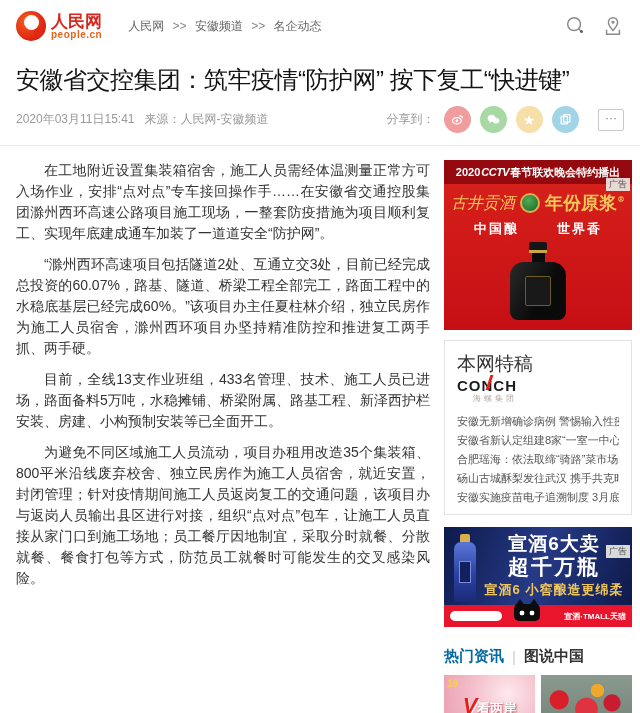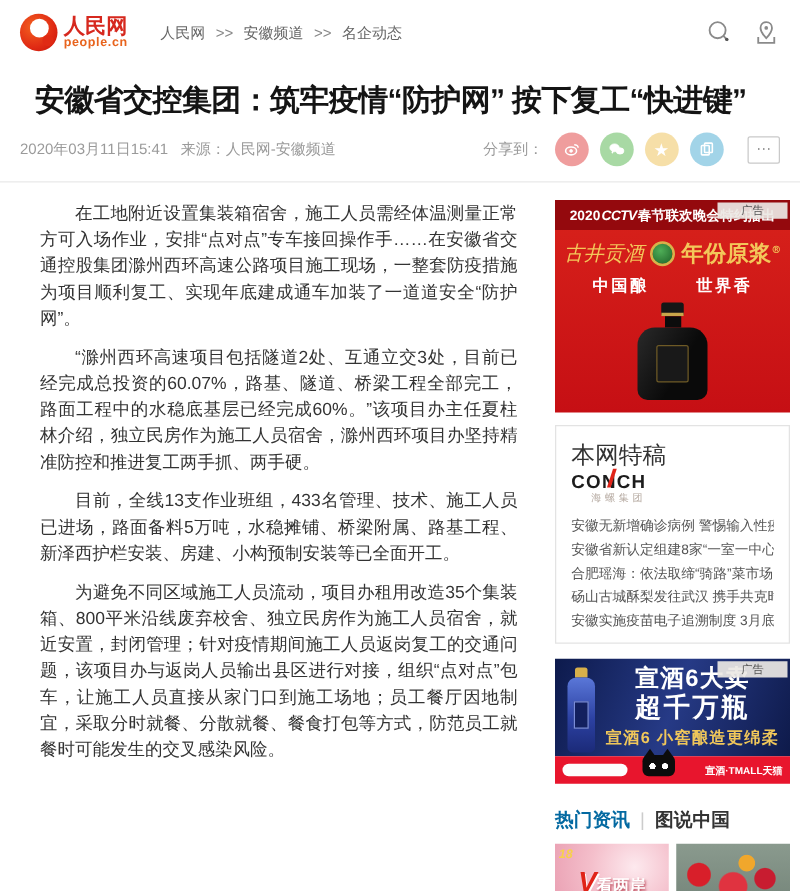--- a/index.html
+++ b/index.html
@@ -24,49 +24,49 @@
   .logo-brand { font-size:17px; font-weight:bold; color:#d6281e; font-family:"DejaVu Serif", serif; }
   .logo-domain { font-size:10px; font-weight:bold; color:#e8641e; letter-spacing:.5px; }
   .breadcrumb { margin-left:26px; font-size:12px; color:#666; }
   .breadcrumb .sep { margin:0 5px; color:#888; }
   .crumb { cursor:pointer; }
   .header-icons { margin-left:auto; display:flex; align-items:center; gap:16px; }
   .hicon { width:22px; height:22px; cursor:pointer; }
   .hicon svg { width:100%; height:100%; stroke:#8a8a8a; fill:none; stroke-width:1.6; }
 
   
-  .article-title { font-size:24px; font-weight:bold; color:#141414; padding:12px 28px 2px;
+  .article-title { font-size:24px; font-weight:normal; color:#141414; padding:12px 16px 2px;
     white-space:nowrap; letter-spacing:-0.5px; }
   .meta-row { display:flex; align-items:center; padding:8px 16px 12px; border-bottom:1px solid #e9e9e9;
     font-size:12px; color:#9a9a9a; }
   .meta-date { margin-right:10px; }
   .share-group { display:flex; align-items:center; gap:9px; margin-left:118px; }
   .share-label { color:#9a9a9a; }
   .share-circle { width:27px; height:27px; border-radius:50%; display:flex; align-items:center;
     justify-content:center; cursor:pointer; color:#fff; }
   .sc-weibo  { background:#ef9d9d; }
   .sc-wechat { background:#a8d9a4; }
   .sc-star   { background:#f6dfa8; font-size:14px; }
   .sc-copy   { background:#a2d4e8; }
   .share-circle svg { width:15px; height:15px; fill:#fff; stroke:#fff; }
   .more-btn { margin-left:auto; border:1px solid #c9c9c9; border-radius:2px; color:#777;
     font-size:12px; line-height:10px; padding:3px 6px 7px; cursor:pointer; }
 
   
   .content { display:flex; gap:14px; padding:14px 8px 0 16px; }
   .article-col { width:420px; font-size:14px; line-height:21px; color:#333; }
-  .article-col p { margin:0 16px 10px; text-indent:2em; text-align:justify; }
+  .article-col p { margin:0 0 10px; text-indent:2em; text-align:justify; }
 
   .sidebar { width:188px; flex:0 0 auto; }
 
   
   .ad1 { position:relative; height:170px; overflow:hidden; cursor:pointer;
     background:linear-gradient(180deg,#d8221b 0%, #c60f14 100%); }
-  .ad-badge { position:absolute; top:2px; right:2px; background:rgba(235,232,228,.92); color:#555;
-    font-size:9px; line-height:11px; padding:1px 19px; z-index:5; }
+  .ad-badge { position:absolute; top:18px; right:2px; background:rgba(235,232,228,.92); color:#555;
+    font-size:9px; line-height:11px; padding:1px 3px; z-index:5; }
   .ad1-top { background:#94090d; color:#fff; font-weight:bold; font-size:11px; text-align:center;
     padding:5px 0 4px; white-space:nowrap; }
   .ad1-top .cctv { font-style:italic; letter-spacing:-0.5px; margin:0 1px; }
   .ad1-brandrow { display:flex; justify-content:center; align-items:center; gap:5px; margin-top:7px; }
   .gujing { color:#f3c75a; font-size:16px; font-weight:normal; font-style:italic;
     font-family:"DejaVu Serif", serif; }
   .emblem { width:20px; height:20px; border-radius:50%; flex:0 0 auto;
     background:radial-gradient(circle at 40% 35%, #4fae57, #1d6128); border:2px solid #d9b24a; }
   .vintage { color:#f3c75a; font-size:18px; font-weight:bold; font-family:"DejaVu Serif", serif; }
   .vintage sup { font-size:8px; }

